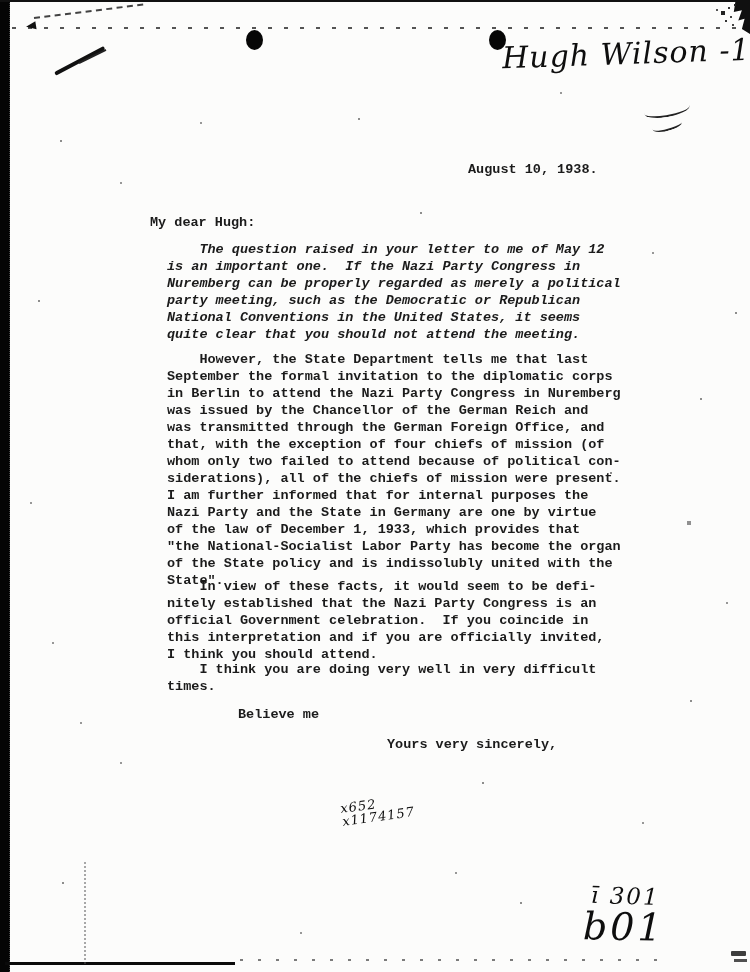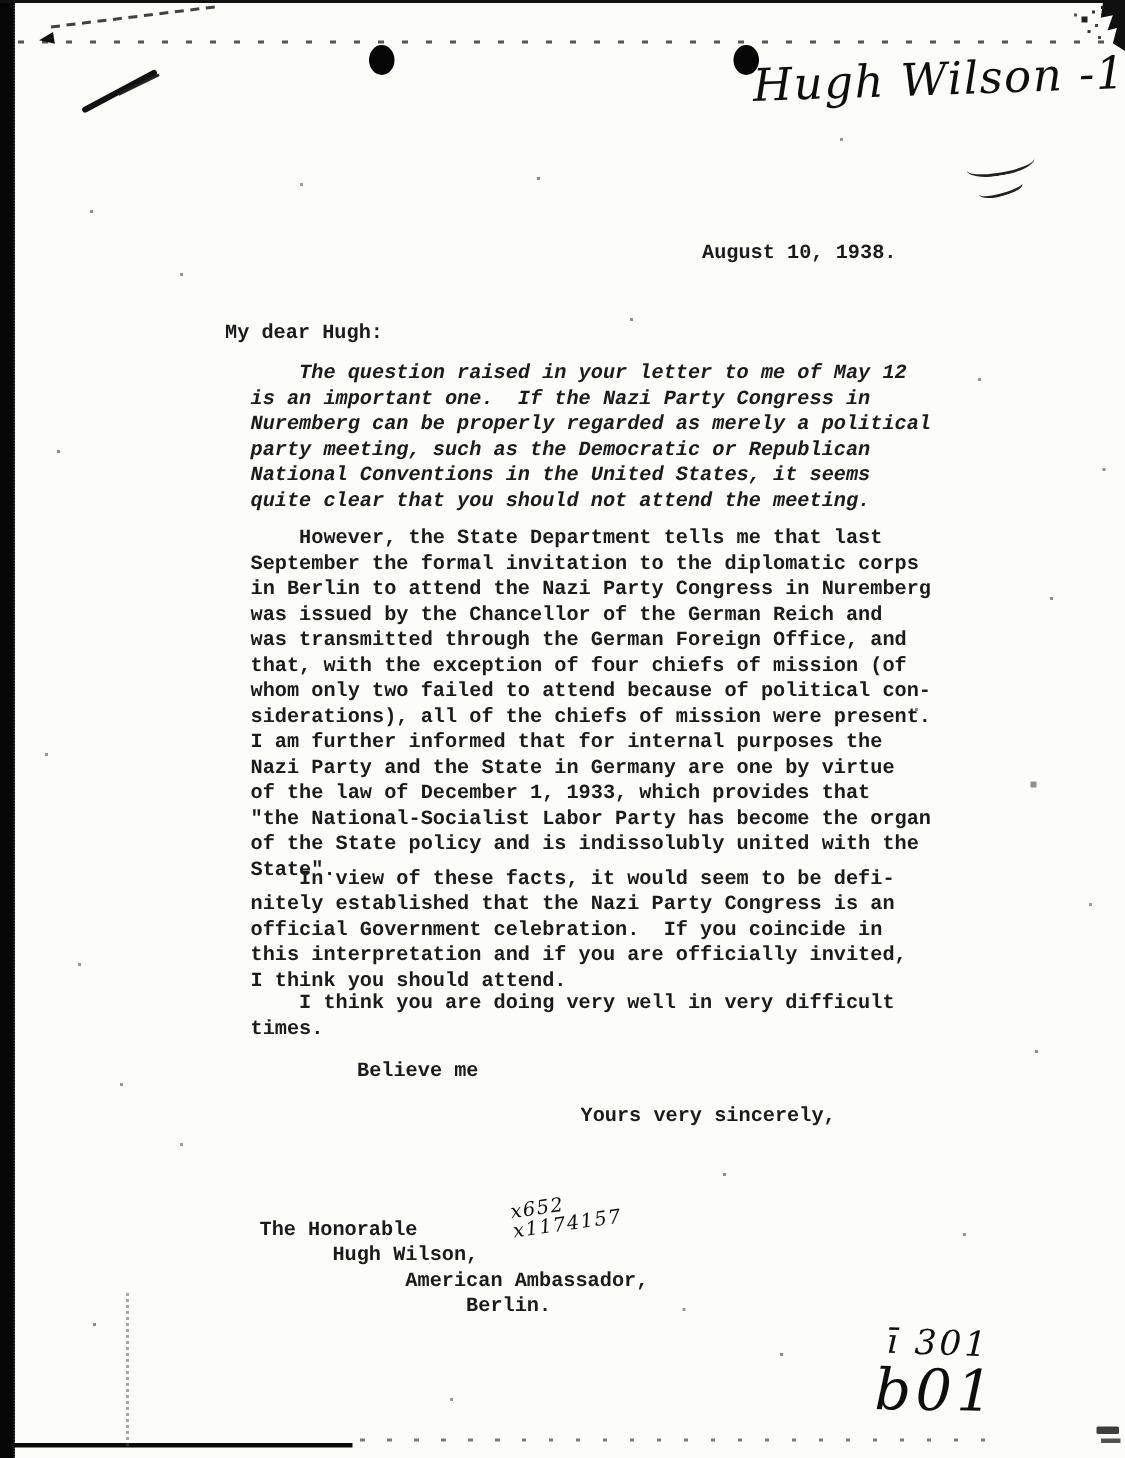--- a/index.html
+++ b/index.html
@@ -132,18 +132,14 @@
   <div class="tw p3">    In view of these facts, it would seem to be defi-
 nitely established that the Nazi Party Congress is an
 official Government celebration.  If you coincide in
 this interpretation and if you are officially invited,
 I think you should attend.</div>
   <div class="tw p4">    I think you are doing very well in very difficult
 times.</div>
 
   <div class="tw believe">Believe me</div>
   <div class="tw valediction">Yours very sincerely,</div>
-  <div class="tw recipient">The Honorable
-      Hugh Wilson,
-            American Ambassador,
-                 Berlin.</div>
 
 </div>
 
 </body></html>

